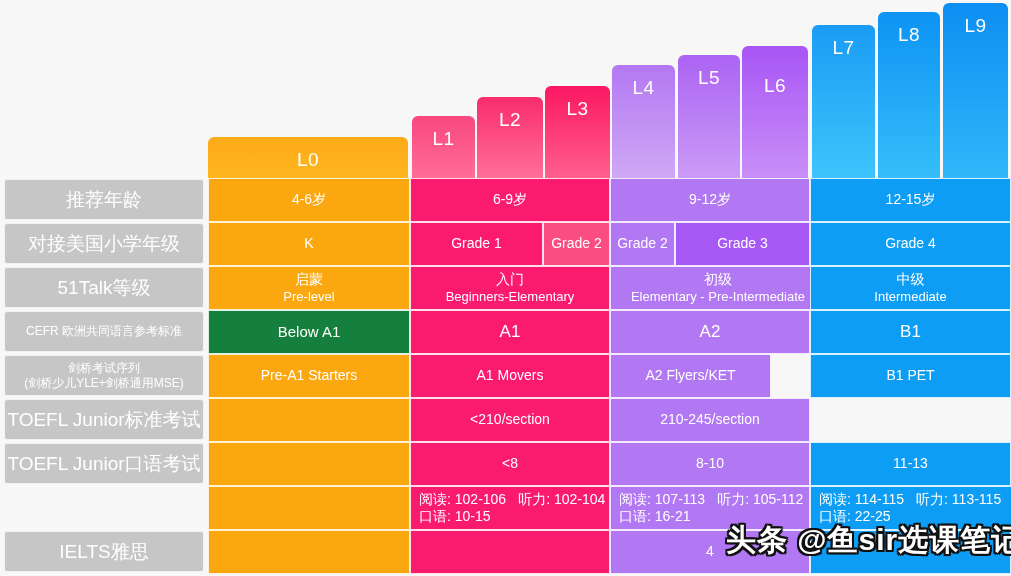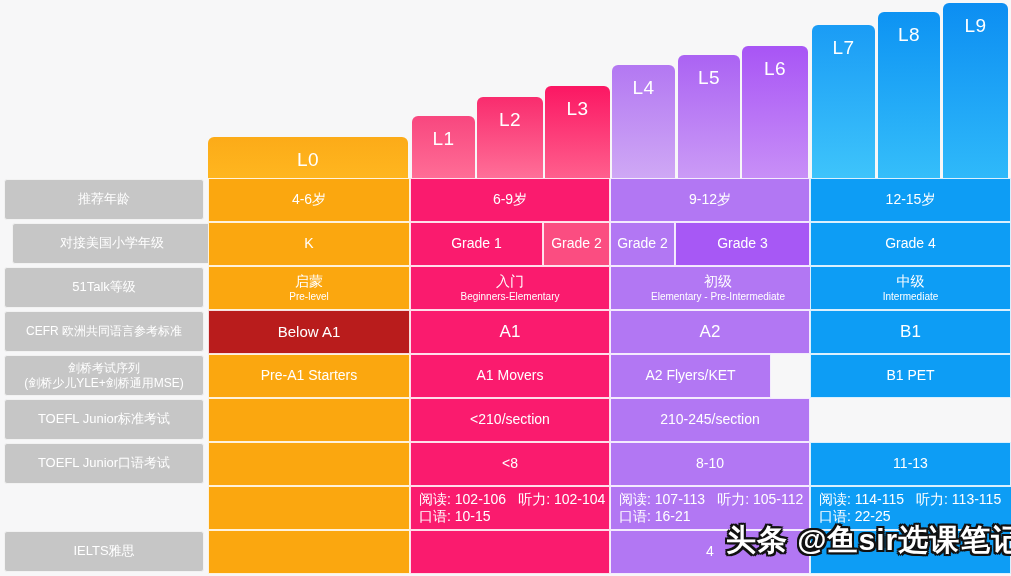--- a/index.html
+++ b/index.html
@@ -42,27 +42,27 @@
   }
   .rowlabel{
     position:absolute;
     box-sizing:border-box;
     background:#c6c6c6;
     color:#ffffff;
     display:flex;
     align-items:center;
     justify-content:center;
     text-align:center;
-    font-size:13px;
+    font-size:19px;
     line-height:1.25;
     border:1px solid #f2f2f2;
     border-radius:3px;
   }
   .rowlabel.small{font-size:12px;}
-  .cell .sub{font-size:10px;}
+  .cell .sub{font-size:13px;}
   .cell.det{
     align-items:flex-start;
     justify-content:center;
     text-align:left;
     padding-left:8px;
     font-size:11.5px;
   }
   .cell.det .line{white-space:nowrap;}
   .cell.det .line .gap{display:inline-block;width:12px;}
 
@@ -98,21 +98,21 @@
     <div class="bar" style="left: 545px; width: 65px; top: 86px; height: 92px; background: linear-gradient(rgb(251, 23, 99), rgb(255, 95, 141));">
       <span class="lbl" style="top: 12px;">L3</span>
     </div>
     <div class="bar" style="left: 612px; width: 63px; top: 65px; height: 113px; background: linear-gradient(rgb(179, 120, 242), rgb(207, 168, 245));">
       <span class="lbl" style="top: 12px;">L4</span>
     </div>
     <div class="bar" style="left: 678px; width: 62px; top: 55px; height: 123px; background: linear-gradient(rgb(171, 99, 243), rgb(203, 155, 246));">
       <span class="lbl" style="top: 12px;">L5</span>
     </div>
     <div class="bar" style="left: 742px; width: 66px; top: 46px; height: 132px; background: linear-gradient(rgb(168, 85, 245), rgb(200, 143, 247));">
-      <span class="lbl" style="top: 12px;">L6</span>
+      <span class="lbl" style="top: 29px;">L6</span>
     </div>
     <div class="bar" style="left: 812px; width: 63px; top: 25px; height: 153px; background: linear-gradient(rgb(26, 156, 245), rgb(62, 196, 251));">
       <span class="lbl" style="top: 12px;">L7</span>
     </div>
     <div class="bar" style="left: 878px; width: 62px; top: 12px; height: 166px; background: linear-gradient(rgb(13, 147, 243), rgb(53, 190, 250));">
       <span class="lbl" style="top: 12px;">L8</span>
     </div>
     <div class="bar" style="left: 943px; width: 65px; top: 3px; height: 175px; background: linear-gradient(rgb(12, 142, 242), rgb(47, 185, 250));">
       <span class="lbl" style="top: 12px;">L9</span>
     </div>
@@ -122,21 +122,21 @@
     </div>
     <div class="cell" style="left: 410px; width: 200px; top: 178px; height: 44px; background: rgb(250, 27, 110); font-size: 14px;">
       <div>6-9岁</div>
     </div>
     <div class="cell" style="left: 610px; width: 200px; top: 178px; height: 44px; background: rgb(178, 119, 243); font-size: 14px;">
       <div>9-12岁</div>
     </div>
     <div class="cell" style="left: 810px; width: 201px; top: 178px; height: 44px; background: rgb(13, 157, 245); font-size: 14px;">
       <div>12-15岁</div>
     </div>
-    <div class="rowlabel" style="left: 12px; top: 223px; width: 200px; height: 41px;">对接美国小学年级</div>
+    <div class="rowlabel" style="left: 4px; top: 223px; width: 200px; height: 41px;">对接美国小学年级</div>
     <div class="cell" style="left: 208px; width: 202px; top: 222px; height: 44px; background: rgb(251, 167, 15); font-size: 14px;">
       <div>K</div>
     </div>
     <div class="cell" style="left: 410px; width: 133px; top: 222px; height: 44px; background: rgb(250, 27, 110); font-size: 14px;">
       <div>Grade 1</div>
     </div>
     <div class="cell" style="left: 543px; width: 67px; top: 222px; height: 44px; background: rgb(251, 77, 129); font-size: 14px;">
       <div>Grade 2</div>
     </div>
     <div class="cell" style="left: 610px; width: 65px; top: 222px; height: 44px; background: rgb(178, 119, 243); font-size: 14px;">
@@ -159,21 +159,21 @@
     </div>
     <div class="cell" style="left: 610px; width: 216px; top: 266px; height: 44px; background: rgb(178, 119, 243); font-size: 14px;">
       <div>初级</div>
       <div class="sub">Elementary - Pre-Intermediate</div>
     </div>
     <div class="cell" style="left: 810px; width: 201px; top: 266px; height: 44px; background: rgb(13, 157, 245); font-size: 14px;">
       <div>中级</div>
       <div class="sub">Intermediate</div>
     </div>
     <div class="rowlabel small" style="left: 4px; top: 311px; width: 200px; height: 41px;">CEFR 欧洲共同语言参考标准</div>
-    <div class="cell" style="left: 208px; width: 202px; top: 310px; height: 44px; background: #b91c1c; font-size: 15px;">
+    <div class="cell" style="left: 208px; width: 202px; top: 310px; height: 44px; background: #15803d; font-size: 15px;">
       <div>Below A1</div>
     </div>
     <div class="cell" style="left: 410px; width: 200px; top: 310px; height: 44px; background: rgb(250, 27, 110); font-size: 17px;">
       <div>A1</div>
     </div>
     <div class="cell" style="left: 610px; width: 200px; top: 310px; height: 44px; background: rgb(178, 119, 243); font-size: 17px;">
       <div>A2</div>
     </div>
     <div class="cell" style="left: 810px; width: 201px; top: 310px; height: 44px; background: rgb(13, 157, 245); font-size: 17px;">
       <div>B1</div>

